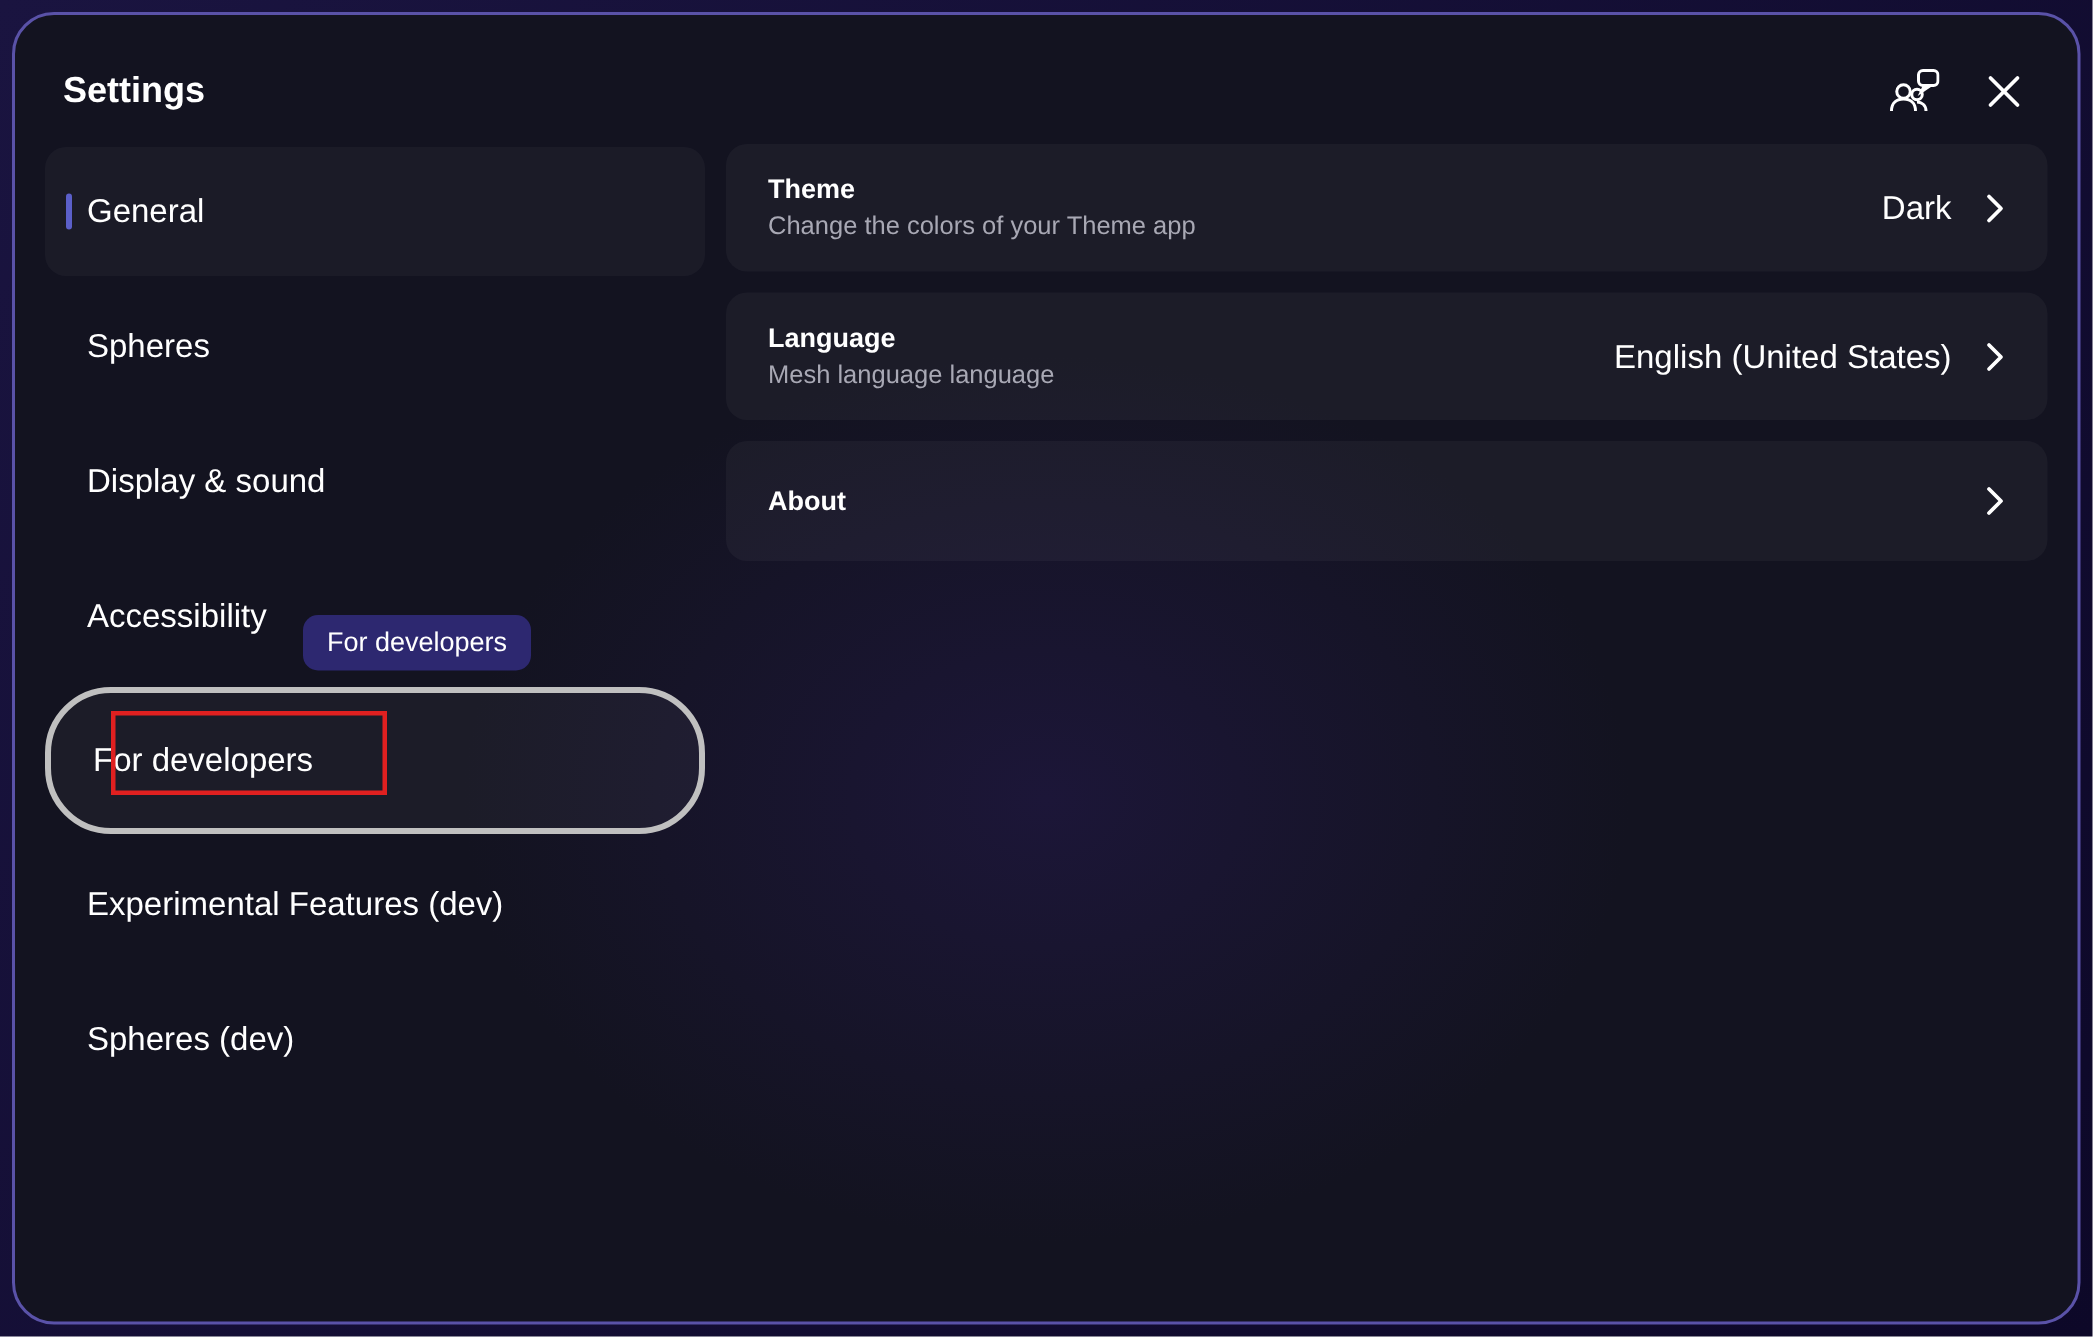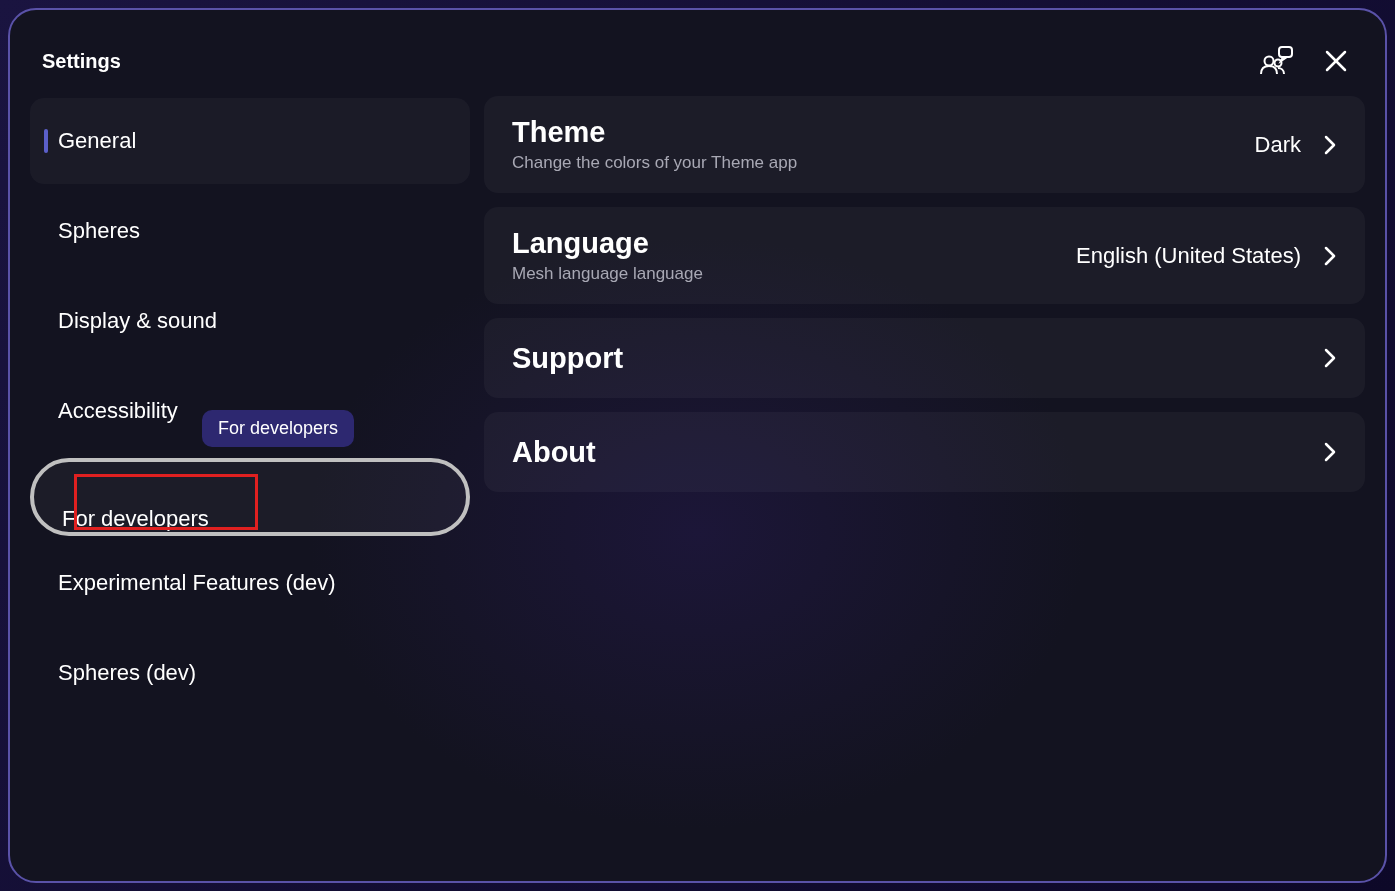--- a/index.html
+++ b/index.html
@@ -31,21 +31,21 @@
     
     .header {
       display: flex;
       justify-content: space-between;
       align-items: center;
       padding: 24px 18px 20px 12px;
     }
     
     .title {
       color: #ffffff;
-      font-size: 20px;
+      font-size: 24px;
       font-weight: 600;
     }
     
     .header-actions {
       display: flex;
       align-items: center;
       gap: 32px;
     }
     
     .icon-btn {
@@ -94,23 +94,22 @@
       transform: translateY(-50%);
       width: 4px;
       height: 24px;
       background: #5b5fc9;
       border-radius: 3px;
     }
     
     .sidebar-item.focused {
       border: 4px solid #c0c0c0;
       border-radius: 44px;
-      height: 78px;
+      height: 98px;
       background: rgba(255,255,255,0.04);
-      align-items: flex-end;
     }
     
     .sidebar-label {
       color: #ffffff;
       font-size: 22px;
       font-weight: 500;
     }
     
     .red-box {
       position: absolute;
@@ -155,21 +154,21 @@
     }
     
     .setting-info {
       display: flex;
       flex-direction: column;
       gap: 4px;
     }
     
     .setting-title {
       color: #ffffff;
-      font-size: 29px;
+      font-size: 18px;
       font-weight: 600;
     }
     
     .setting-subtitle {
       color: #a8a8b4;
       font-size: 17px;
     }
     
     .setting-right {
       display: flex;
@@ -277,42 +276,30 @@
         <div class="setting-right">
           <span class="setting-value">English (United States)</span>
           <span class="chevron">
             <svg width="14" height="22" viewBox="0 0 14 22" stroke="#ffffff" stroke-width="2.5" fill="none" stroke-linecap="round" stroke-linejoin="round">
                 <polyline points="3,3 11,11 3,19"></polyline>
               </svg>
           </span>
         </div>
       </div>
 
+
       <div class="setting-row">
         <div class="setting-info">
-          <div class="setting-title">Support</div>
+          <div class="setting-title">About</div>
         </div>
         <div class="setting-right">
           <span class="chevron">
             <svg width="14" height="22" viewBox="0 0 14 22" stroke="#ffffff" stroke-width="2.5" fill="none" stroke-linecap="round" stroke-linejoin="round">
                 <polyline points="3,3 11,11 3,19"></polyline>
               </svg>
           </span>
         </div>
       </div>
 
-      <div class="setting-row">
-        <div class="setting-info">
-          <div class="setting-title">About</div>
-        </div>
-        <div class="setting-right">
-          <span class="chevron">
-            <svg width="14" height="22" viewBox="0 0 14 22" stroke="#ffffff" stroke-width="2.5" fill="none" stroke-linecap="round" stroke-linejoin="round">
-                <polyline points="3,3 11,11 3,19"></polyline>
-              </svg>
-          </span>
-        </div>
-      </div>
-
     </div>
 
   </div>
 </div>
 
 </body></html>

